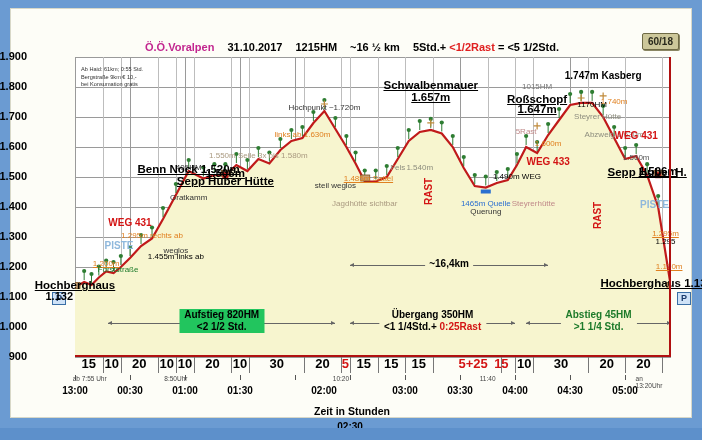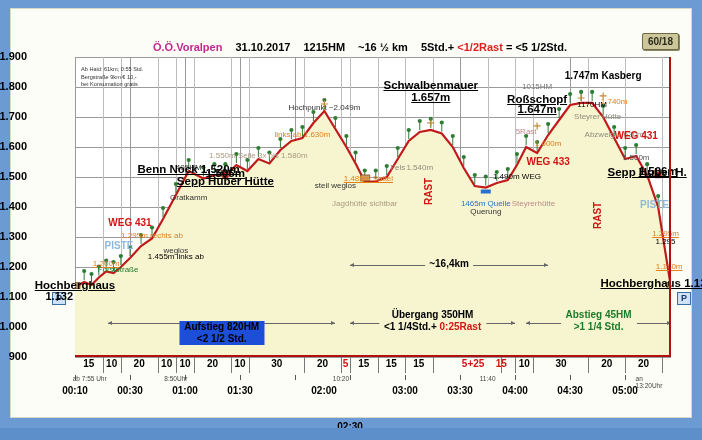--- a/index.html
+++ b/index.html
@@ -23,21 +23,21 @@
     background:#5d90cb;
   }
   
   #title{
     position:absolute;left:0;top:14px;width:682px;text-align:center;
     font-size:15.5px;font-weight:bold;color:#000;letter-spacing:-0.2px;
   }
   #title span{ text-decoration:underline; }
   #subtitle{
     position:absolute;left:0;top:32px;width:682px;text-align:center;
-    font-size:11px;font-weight:bold;color:#000;padding-left:8px;
+    font-size:11px;font-weight:bold;color:#000;
   }
   #subtitle .pink{color:#c2268f;}
   #subtitle .red{color:#e02020;}
   #subtitle i{font-style:normal;display:inline-block;}
   .sp{display:inline-block;width:13px;}
   #badge{
     position:absolute;right:12px;top:24px;
     background:#ccc79a;border:1px solid #6e6a45;
     font-size:10px;font-weight:bold;color:#2a2a1d;
     padding:2px 5px;border-radius:2px;
@@ -59,21 +59,21 @@
   #axisright{position:absolute;right:0;top:0;width:2px;height:100%;background:#b01010;}
   #profile{position:absolute;inset:0;}
   
   .ann{position:absolute;white-space:nowrap;font-size:8px;color:#333;}
   .ann.u{text-decoration:underline;}
   .big{font-size:11.5px;font-weight:bold;}
   .med{font-size:10px;font-weight:bold;}
   
   #xband{position:absolute;left:64px;top:348px;width:596px;height:16px;}
   .seg{position:absolute;top:0;height:16px;border-right:1px solid #777;
-       font-size:10px;font-weight:bold;color:#000;text-align:center;line-height:14px;}
+       font-size:13px;font-weight:bold;color:#000;text-align:center;line-height:14px;}
   .seg.red{color:#d31414;}
   #xticks{position:absolute;left:64px;top:366px;width:596px;height:30px;}
   .xt{position:absolute;top:10px;font-size:10px;font-weight:bold;color:#000;transform:translateX(-50%);}
   .xtick{position:absolute;top:0;width:1px;height:5px;background:#555;}
   .uhr{position:absolute;top:0;font-size:6.5px;color:#444;transform:translateX(-50%);}
   #xtitle{position:absolute;left:0;top:396px;width:682px;text-align:center;
           font-size:10.5px;font-weight:bold;color:#000;}
   
   .band{position:absolute;text-align:center;font-size:10px;font-weight:bold;color:#000;line-height:12px;}
   .band .l2{display:block;}
@@ -379,21 +379,21 @@
           <rect x="-4" y="225.39999999999998" width="9" height="6" fill="#c8a070" stroke="#7a4f22" stroke-width="0.8"></rect>
           <rect x="146.3753846153846" y="113.20000000000002" width="9" height="6" fill="#c8a070" stroke="#7a4f22" stroke-width="0.8"></rect>
           <rect x="285.7476923076923" y="118" width="9" height="6" fill="#c8a070" stroke="#7a4f22" stroke-width="0.8"></rect>
           <rect x="579.1630769230769" y="113.20000000000002" width="9" height="6" fill="#c8a070" stroke="#7a4f22" stroke-width="0.8"></rect>
           <rect x="592" y="225.39999999999998" width="9" height="6" fill="#c8a070" stroke="#7a4f22" stroke-width="0.8"></rect>
           <rect x="147.3753846153846" y="115.20000000000002" width="6" height="6" fill="#c01a1a"></rect>
           <rect x="580.1630769230769" y="115.20000000000002" width="6" height="6" fill="#c01a1a"></rect>
           <rect x="405.78153846153845" y="132.50000000000003" width="10" height="4" fill="#2a6fd0"></rect>
         </svg>
     <div id="annlayer">
-          <div class="ann" style="color: rgb(51, 51, 51); left: 249.403px; top: 46px; transform: translateX(-50%);">Hochpunkt ~2.049m</div>
+          <div class="ann" style="color: rgb(51, 51, 51); left: 249.403px; top: 46px; transform: translateX(-50%);">Hochpunkt ~1.720m</div>
           <div class="ann" style="color: rgb(224, 128, 32); left: 227.397px; top: 73px; transform: translateX(-50%);">links ab 1.630m</div>
           <div class="ann" style="color: rgb(51, 51, 51); left: 113.698px; top: 106px; transform: translateX(-50%);">405HM</div>
           <div class="ann big u" style="color: rgb(0, 0, 0); left: 113.698px; top: 106px; transform: translateX(-50%);">Benn Nock 1.520m</div>
           <div class="ann" style="color: rgb(51, 51, 51); left: 113.698px; top: 136px; transform: translateX(-50%);">Gratkamm</div>
           <div class="ann med" style="color: rgb(211, 20, 20); left: 55.0154px; top: 160px; transform: translateX(-50%);">WEG 431</div>
           <div class="ann med" style="color: rgb(143, 184, 220); left: 44.0123px; top: 182.5px; transform: translateX(-50%);">PISTE</div>
           <div class="ann u" style="color: rgb(224, 128, 32); left: 31.1754px; top: 202px; transform: translateX(-50%);">1.200m</div>
           <div class="ann" style="color: rgb(29, 122, 42); left: 43px; top: 208px; transform: translateX(-50%);">Forststraße</div>
           <div class="ann big u" style="color: rgb(0, 0, 0); left: 0px; top: 222.4px; transform: translateX(-50%);">Hochberghaus</div>
           <div class="ann" style="color: rgb(224, 128, 32); left: 77.0215px; top: 173.5px; transform: translateX(-50%);">1.295m rechts ab</div>
@@ -432,21 +432,21 @@
           <div class="ann big u" style="color: rgb(0, 0, 0); left: 583.163px; top: 107.5px; transform: translateX(-50%);">1.506m</div>
           <div class="ann med" style="color: rgb(143, 184, 220); left: 579.495px; top: 142px; transform: translateX(-50%);">PISTE</div>
           <div class="ann u" style="color: rgb(224, 128, 32); left: 590.498px; top: 172px; transform: translateX(-50%);">1.295m</div>
           <div class="ann" style="color: rgb(0, 0, 0); left: 590.498px; top: 179.5px; transform: translateX(-50%);">1.295</div>
           <div class="ann u" style="color: rgb(224, 128, 32); left: 594.166px; top: 205px; transform: translateX(-50%);">1.170m</div>
           <div class="ann big u" style="color: rgb(0, 0, 0); left: 586.831px; top: 220px; transform: translateX(-50%);">Hochberghaus 1.132m</div>
         </div>
     <div id="bandlayer">
           <div style="position: absolute; left: 33.0092px; top: 252px; width: 227.397px;">
             <div class="arrowline" style="top:14px;left:0;width:100%;"></div>
-            <div class="band" style="position:absolute;left:50%;top:12px;transform:translateX(-50%);background:#1d4ed8;padding:0 5px;white-space:nowrap;"><span>Aufstieg 820HM</span><span class="l2">&lt;2 1/2 Std.</span></div>
+            <div class="band" style="position:absolute;left:50%;top:0;transform:translateX(-50%);background:#22c55e;padding:0 5px;white-space:nowrap;"><span>Aufstieg 820HM</span><span class="l2">&lt;2 1/2 Std.</span></div>
           </div>
           <div style="position: absolute; left: 275.077px; top: 252px; width: 165.046px;">
             <div class="arrowline" style="top:14px;left:0;width:100%;"></div>
             <div class="band" style="position:absolute;left:50%;top:0;transform:translateX(-50%);background:#f7f5cf;padding:0 5px;white-space:nowrap;"><span>Übergang  350HM</span><span class="l2">&lt;1 1/4Std.+ <span class="rd">0:25Rast</span></span></div>
           </div>
           <div style="position: absolute; left: 451.126px; top: 252px; width: 144.874px;">
             <div class="arrowline" style="top:14px;left:0;width:100%;"></div>
             <div class="band green" style="position:absolute;left:50%;top:0;transform:translateX(-50%);background:#f7f5cf;padding:0 5px;white-space:nowrap;"><span>Abstieg 45HM</span><span class="l2">&gt;1 1/4 Std.</span></div>
           </div>
         </div>
@@ -494,21 +494,21 @@
         <div class="seg" style="left: 330.092px; width: 27.5077px;">15</div>
         <div class="seg red" style="left: 357.6px; width: 55.0154px; padding-left: 13px;">5+25</div>
         <div class="seg red" style="left: 412.615px; width: 27.5077px;">15</div>
         <div class="seg" style="left: 440.123px; width: 18.3385px;">10</div>
         <div class="seg" style="left: 458.462px; width: 55.0154px;">30</div>
         <div class="seg" style="left: 513.477px; width: 36.6769px;">20</div>
         <div class="seg" style="left: 550.154px; width: 36.6769px;">20</div>
       </div>
   <div id="xticks">
         <div class="xtick" style="left: 0px;"></div>
-        <div class="xt" style="left: 0px;">00:10</div>
+        <div class="xt" style="left: 0px;">13:00</div>
         <div class="xtick" style="left: 55.0154px;"></div>
         <div class="xt" style="left: 55.0154px;">00:30</div>
         <div class="xtick" style="left: 110.031px;"></div>
         <div class="xt" style="left: 110.031px;">01:00</div>
         <div class="xtick" style="left: 165.046px;"></div>
         <div class="xt" style="left: 165.046px;">01:30</div>
         <div class="xtick" style="left: 220.062px;"></div>
         <div class="xt" style="left: 220.062px; margin-left: 29px;">02:00</div>
         <div class="xtick" style="left: 275.077px;"></div>
         <div class="xt" style="left: 275.077px; margin-top: 36px;">02:30</div>
@@ -521,20 +521,21 @@
         <div class="xtick" style="left: 495.138px;"></div>
         <div class="xt" style="left: 495.138px;">04:30</div>
         <div class="xtick" style="left: 550.154px;"></div>
         <div class="xt" style="left: 550.154px;">05:00</div>
         <div class="uhr" style="left: 14.6708px;">ab 7:55 Uhr</div>
         <div class="uhr" style="left: 573.994px;">an 13:20Uhr</div>
         <div class="uhr" style="left: 100.862px;">8:50Uhr</div>
         <div class="uhr" style="left: 265.908px;">10:20</div>
         <div class="uhr" style="left: 412.615px;">11:40</div>
       </div>
+  <div id="xtitle">Zeit in Stunden</div>
 
   <div class="pmark" id="pleft" style="left:41px;top:283px;">P</div>
   <div class="pmark" id="pright" style="left:666px;top:283px;">P</div>
   <div class="y1132" style="left:62px;top:281px;transform:translateX(-100%);">1.132</div>
 
  </div>
  <div class="bottomstrip"></div>
 </div>
 
 </body></html>

